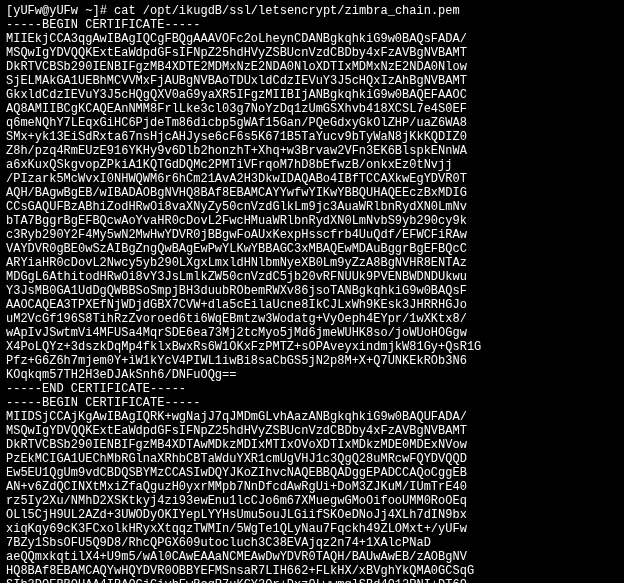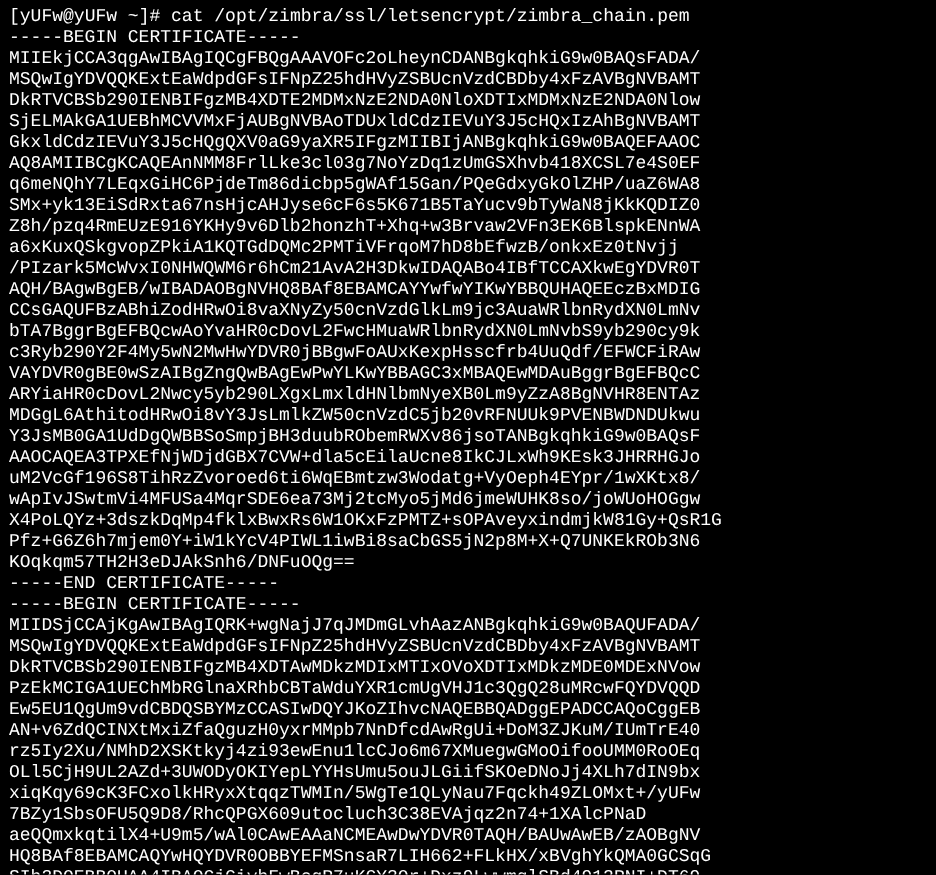--- a/index.html
+++ b/index.html
@@ -16,21 +16,21 @@
     line-height: 14px;
     color: #fff;
     white-space: pre;
     padding: 4px 6px;
     letter-spacing: 0;
   }
 </style>
 </head>
 <body>
 
-<div class="terminal"><span>[<span>yUFw</span>@<span>yUFw</span> <span>~</span>]<span>#</span></span> <span>cat /opt/zimbra/ssl/letsencrypt/zimbra_chain.pem</span>
+<div class="terminal"><span>[<span>yUFw</span>@<span>yUFw</span> <span>~</span>]<span>#</span></span> <span>cat /opt/ikugdB/ssl/letsencrypt/zimbra_chain.pem</span>
 <span id="output-block">-----BEGIN CERTIFICATE-----
 MIIEkjCCA3qgAwIBAgIQCgFBQgAAAVOFc2oLheynCDANBgkqhkiG9w0BAQsFADA/
 MSQwIgYDVQQKExtEaWdpdGFsIFNpZ25hdHVyZSBUcnVzdCBDby4xFzAVBgNVBAMT
 DkRTVCBSb290IENBIFgzMB4XDTE2MDMxNzE2NDA0NloXDTIxMDMxNzE2NDA0Nlow
 SjELMAkGA1UEBhMCVVMxFjAUBgNVBAoTDUxldCdzIEVuY3J5cHQxIzAhBgNVBAMT
 GkxldCdzIEVuY3J5cHQgQXV0aG9yaXR5IFgzMIIBIjANBgkqhkiG9w0BAQEFAAOC
 AQ8AMIIBCgKCAQEAnNMM8FrlLke3cl03g7NoYzDq1zUmGSXhvb418XCSL7e4S0EF
 q6meNQhY7LEqxGiHC6PjdeTm86dicbp5gWAf15Gan/PQeGdxyGkOlZHP/uaZ6WA8
 SMx+yk13EiSdRxta67nsHjcAHJyse6cF6s5K671B5TaYucv9bTyWaN8jKkKQDIZ0
 Z8h/pzq4RmEUzE916YKHy9v6Dlb2honzhT+Xhq+w3Brvaw2VFn3EK6BlspkENnWA

